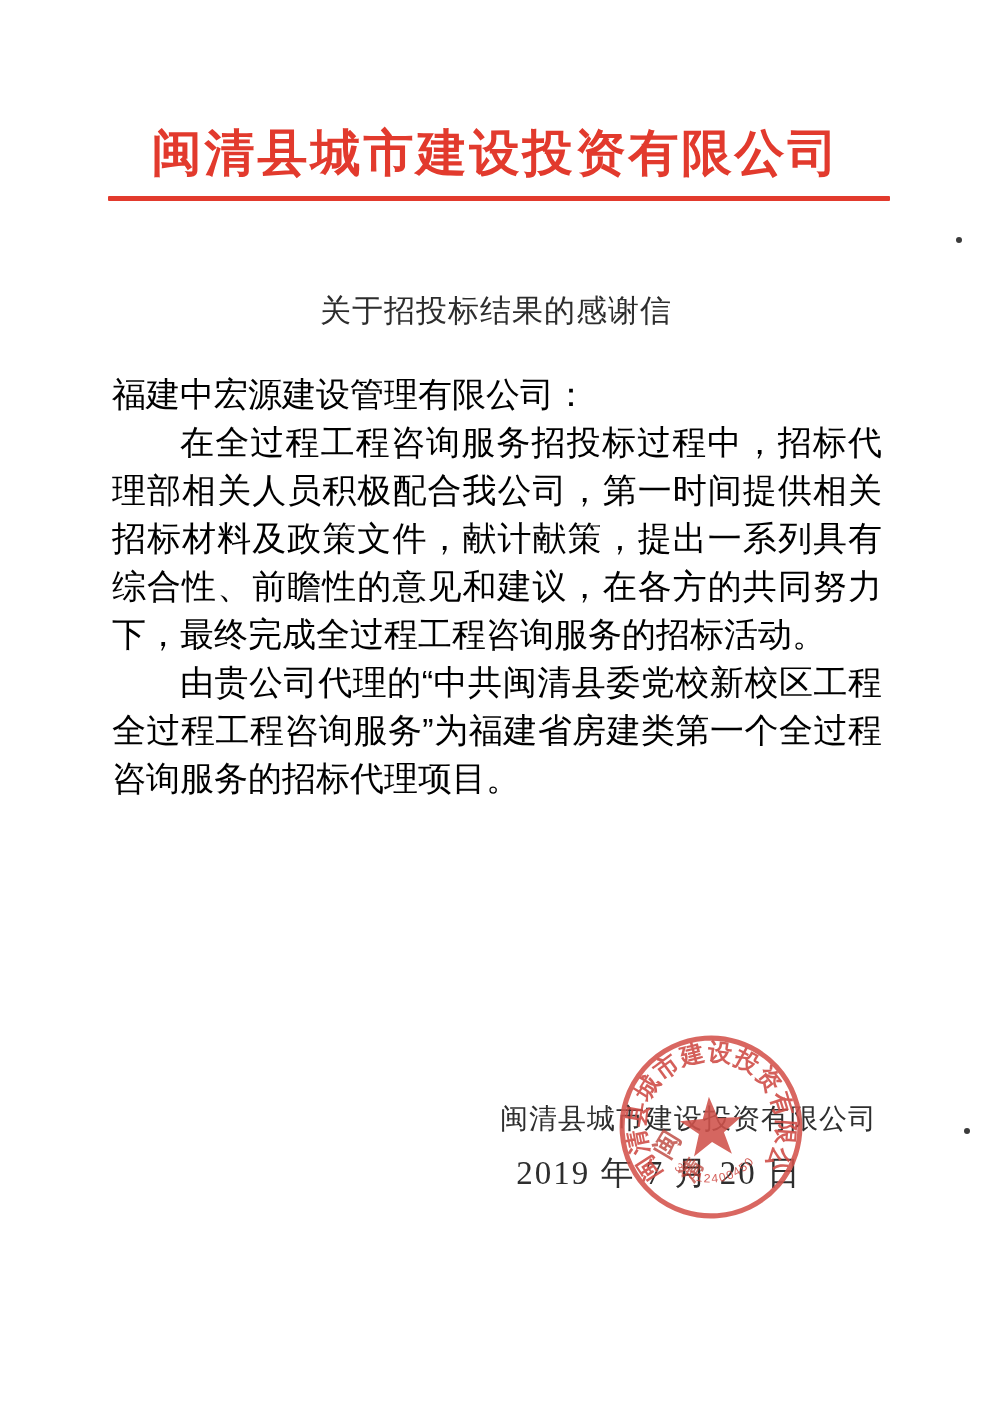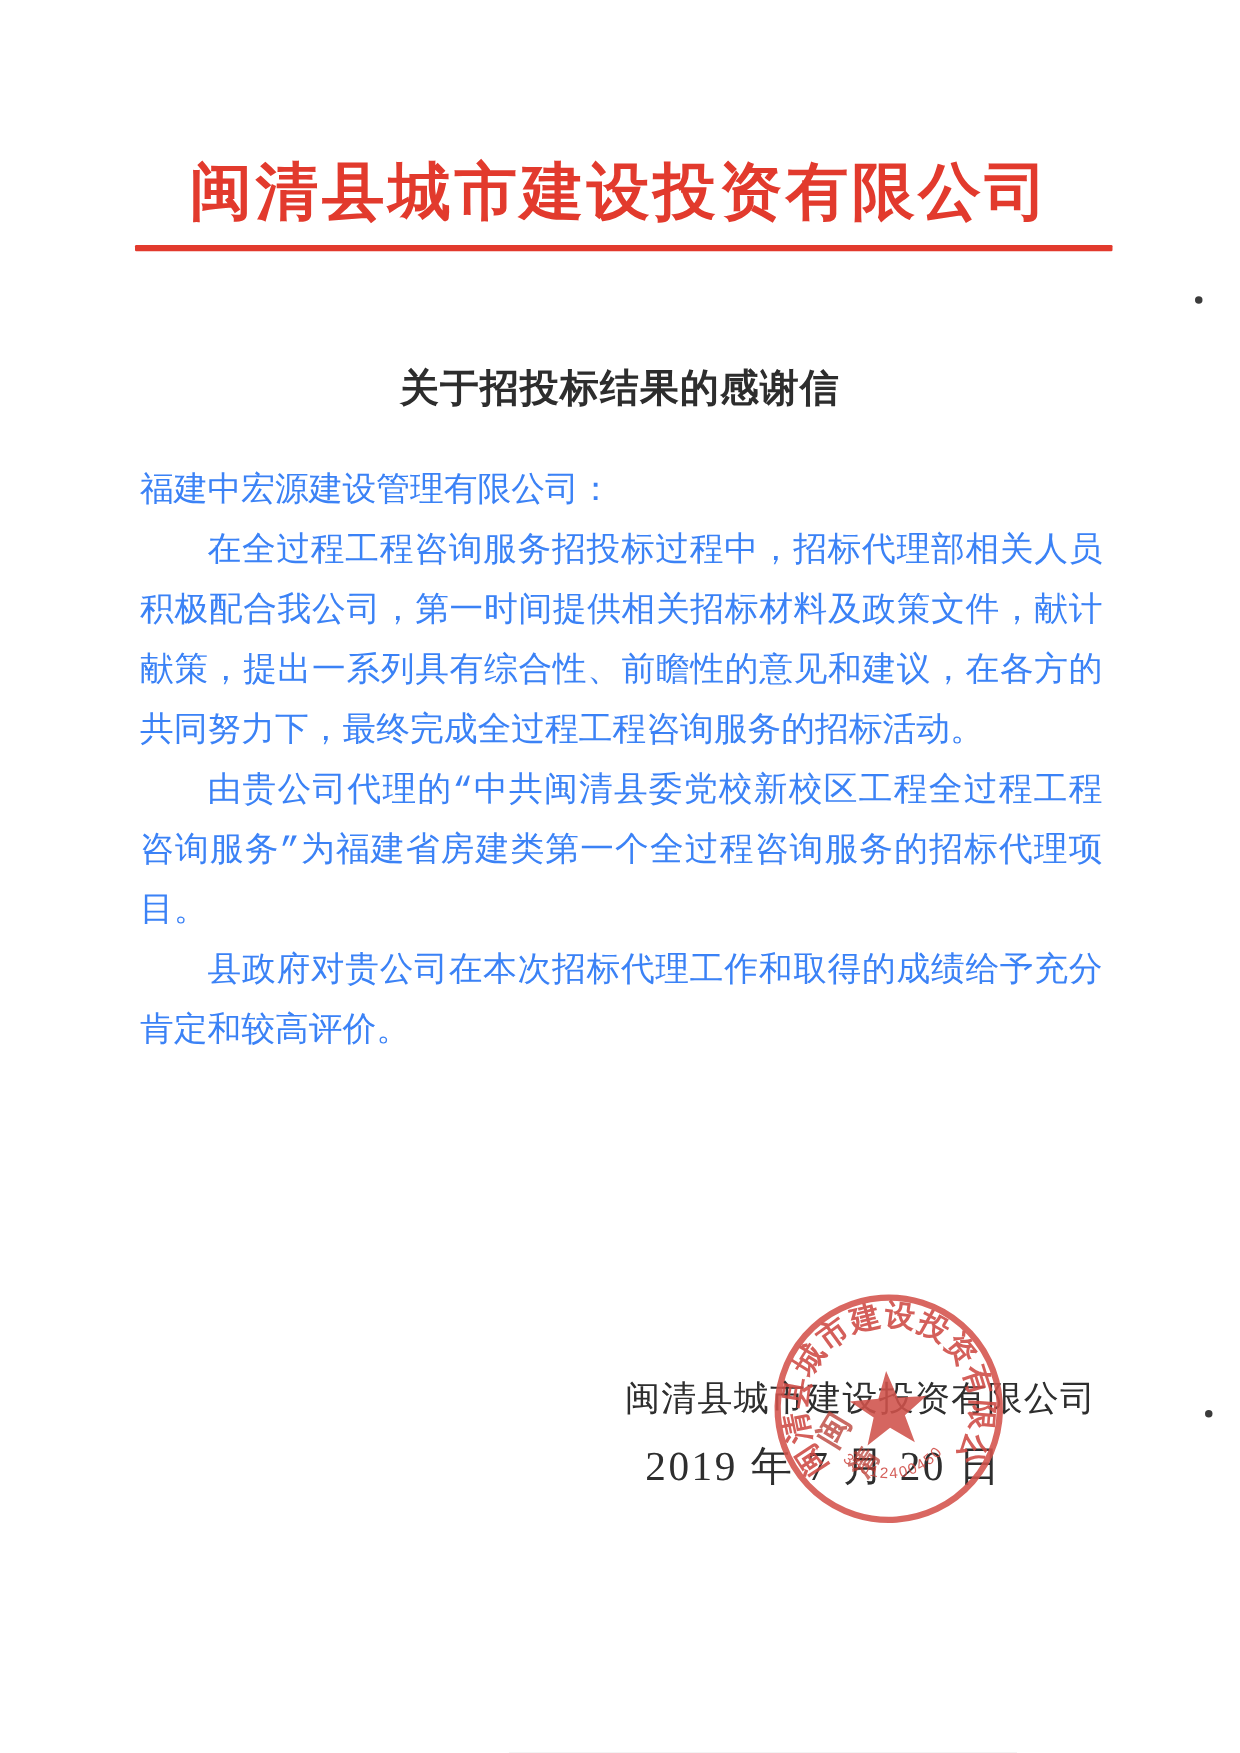--- a/index.html
+++ b/index.html
@@ -21,31 +21,31 @@
     font-family:"Liberation Serif",serif;
   }
   .header-rule{
     position:absolute;top:196px;left:108px;width:782px;height:5px;
     background:#e23a2d;border-radius:1px;
   }
   
   .doc-title{
     position:absolute;top:290px;left:0;right:0;
     text-align:center;
-    font-size:31px;font-weight:700;
+    font-size:31px;font-weight:400;
     color:#2d2d2d;letter-spacing:1px;
     font-family:"Liberation Sans",sans-serif;
   }
   
   .letter-body{
     position:absolute;top:370px;left:112px;width:770px;
-    font-size:27px;line-height:48px;
-    color:#3b82f6;
+    font-size:34px;line-height:48px;
+    color:#000000;
     text-align:justify;
-    font-family:Liberation Mono, monospace;
+    font-family:Liberation Sans, sans-serif;
   }
   .salutation{text-indent:0;}
   .para{text-indent:2em;}
   
   .signature-line{
     position:absolute;top:1100px;right:115px;
     font-size:28px;color:#2e2e2e;letter-spacing:1px;
     font-family:"Liberation Serif",serif;
   }
   .date-line{
@@ -71,21 +71,20 @@
 
   <div class="header-company">闽清县城市建设投资有限公司</div>
   <div class="header-rule"></div>
 
   <div class="doc-title">关于招投标结果的感谢信</div>
 
   <div class="letter-body">
     <div class="salutation">福建中宏源建设管理有限公司：</div>
     <div class="para">在全过程工程咨询服务招投标过程中，招标代理部相关人员积极配合我公司，第一时间提供相关招标材料及政策文件，献计献策，提出一系列具有综合性、前瞻性的意见和建议，在各方的共同努力下，最终完成全过程工程咨询服务的招标活动。</div>
     <div class="para">由贵公司代理的“中共闽清县委党校新校区工程全过程工程咨询服务”为福建省房建类第一个全过程咨询服务的招标代理项目。</div>
-    <div class="para">县政府对贵公司在本次招标代理工作和取得的成绩给予充分肯定和较高评价。</div>
   </div>
 
   <div class="signature-line">闽清县城市建设投资有限公司</div>
   <div class="date-line">2019 年 7 月 20 日</div>
 
   <svg class="seal" viewBox="0 0 200 200">
     <circle cx="100" cy="100" r="88" fill="none" stroke="#d4534c" stroke-width="5"></circle>
 
     <defs>
       <path id="sealTextArc" d="M 49.4 142.4 A 66 66 0 1 1 150.6 142.4" fill="none"></path>

